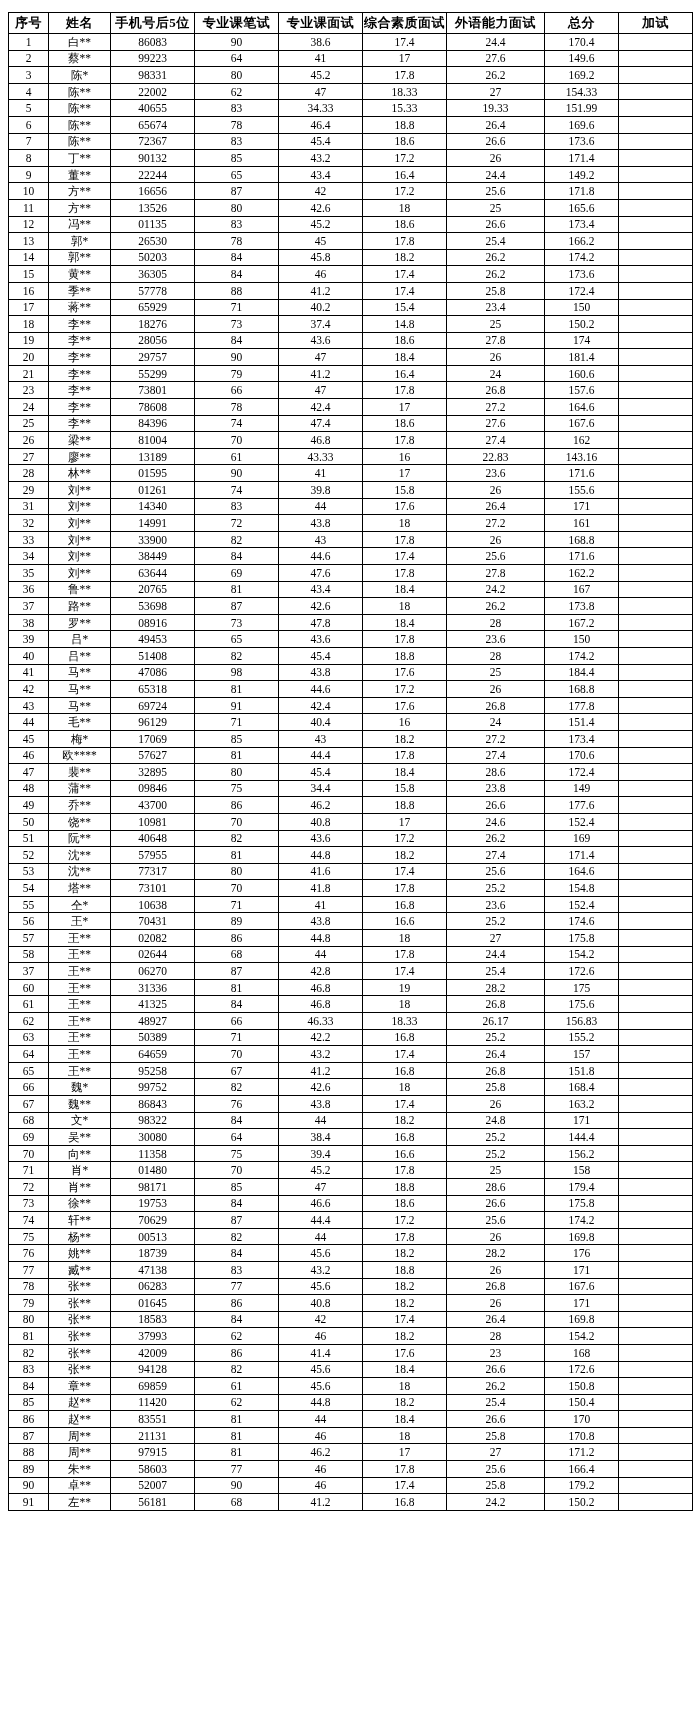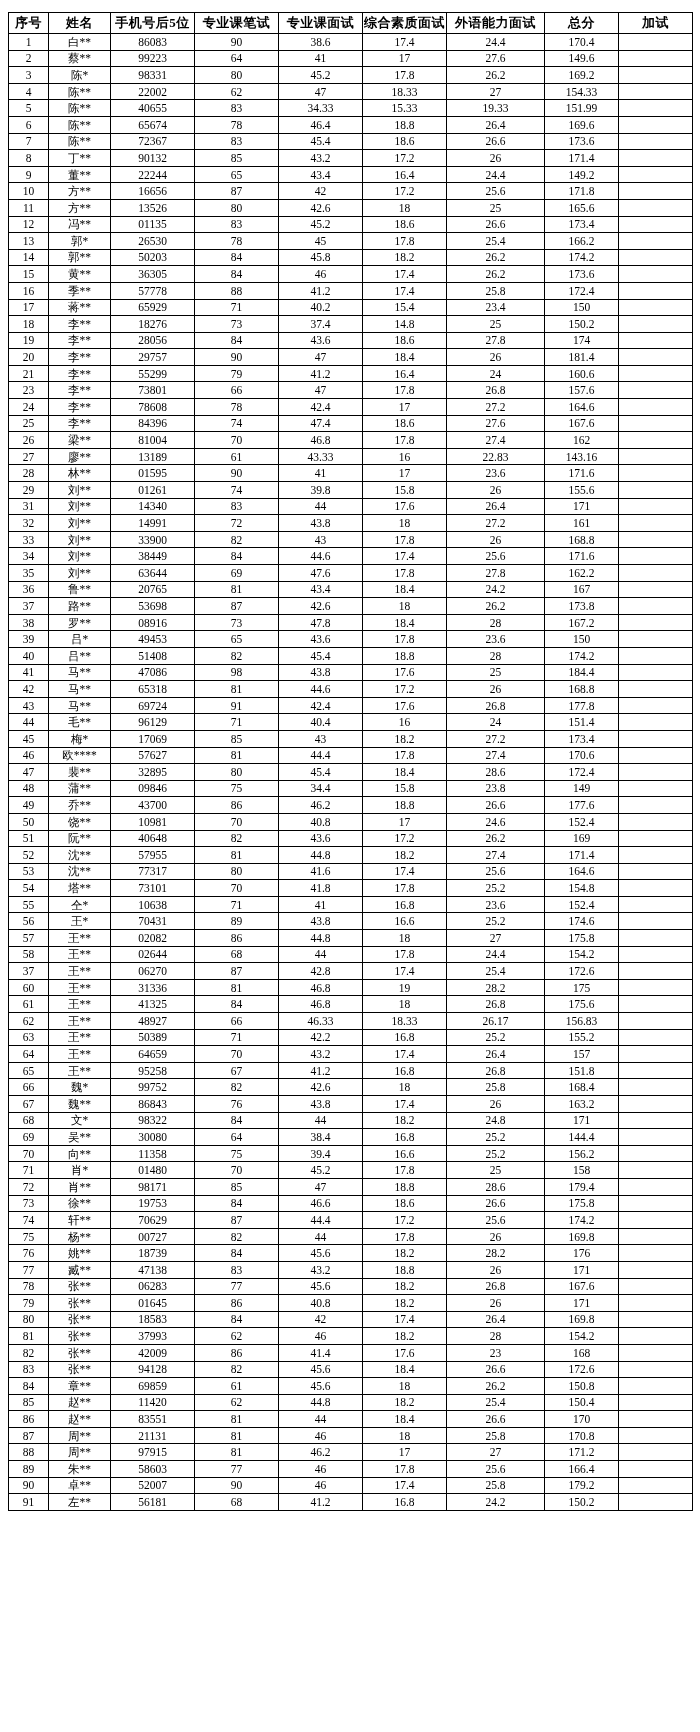--- a/index.html
+++ b/index.html
@@ -875,21 +875,21 @@
           <td class="num">87</td>
           <td class="num">44.4</td>
           <td class="num">17.2</td>
           <td class="num">25.6</td>
           <td class="num">174.2</td>
           <td class="num"></td>
         </tr>
         <tr>
           <td class="num">75</td>
           <td class="name">杨**</td>
-          <td class="num">00727</td>
+          <td class="num">00513</td>
           <td class="num">82</td>
           <td class="num">44</td>
           <td class="num">17.8</td>
           <td class="num">26</td>
           <td class="num">169.8</td>
           <td class="num"></td>
         </tr>
         <tr>
           <td class="num">76</td>
           <td class="name">姚**</td>

